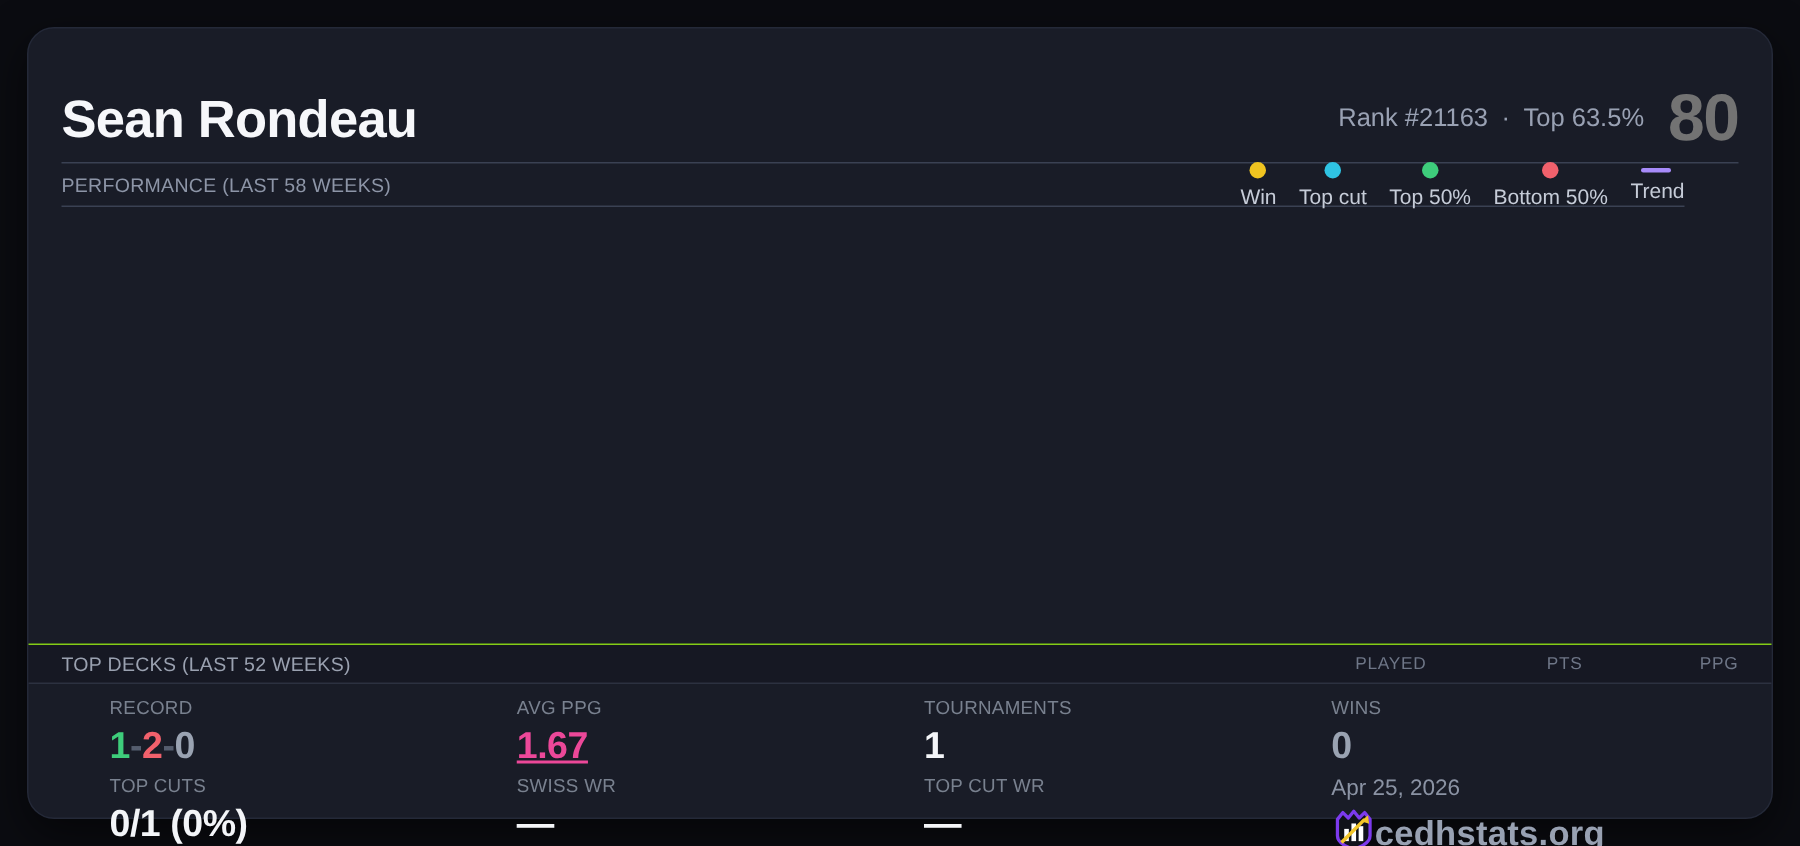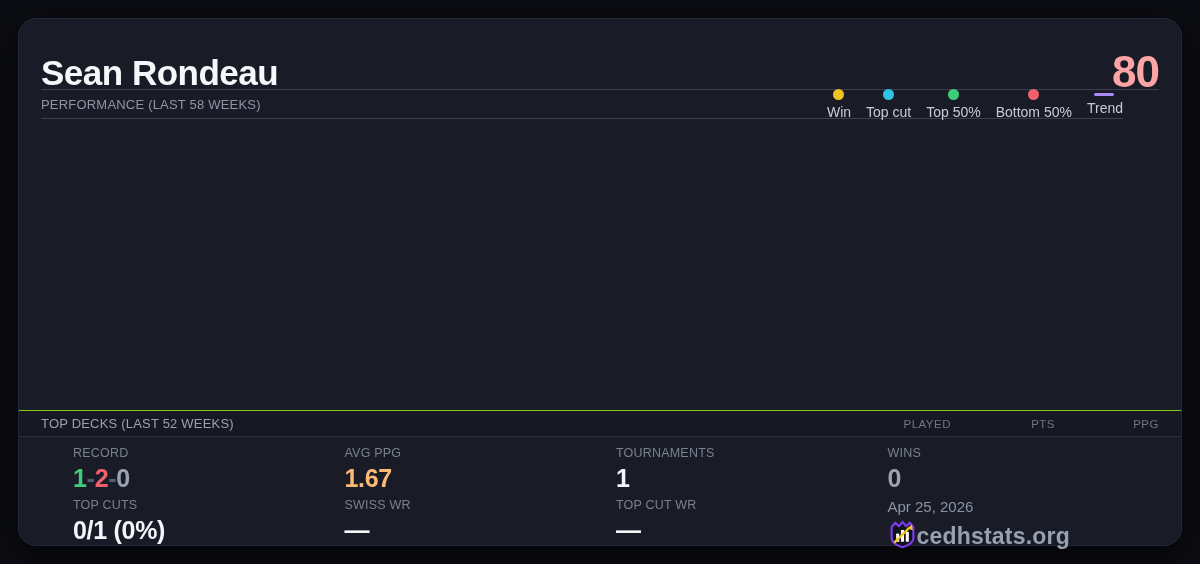--- a/index.html
+++ b/index.html
@@ -13,22 +13,23 @@
     position:absolute; left:18px; top:18px;
     width:1164px; height:528px;
     background:#191c27;
     border:1px solid #242938;
     border-radius:18px;
     padding:0 22px;
     box-shadow:0 10px 30px rgba(0,0,0,0.55);
   }
   
   .header {
-    height:71px;
+    height:90px;
     display:flex; align-items:flex-end; justify-content:space-between;
+    padding-bottom:12px;
     border-bottom:1px solid #3a4153;
   }
   .player-name {
     font-size:35px; font-weight:700; color:#f6f7fa;
     letter-spacing:-0.5px; line-height:0.95;
   }
   .header-right { display:flex; align-items:center; gap:16px; }
   .rank-line { display:flex; align-items:center; gap:9px;
     font-size:17px; color:#99a1b3; font-weight:500; }
   .score { font-size:44px; font-weight:700; line-height:0.78; letter-spacing:-1px; }
@@ -78,21 +79,26 @@
   .brand-text { font-size:23px; font-weight:700; color:#98a1b2; letter-spacing:0.2px; }
 </style>
 </head>
 <body>
 
 <div class="card">
 
   <div class="header">
     <div class="player-name">Sean Rondeau</div>
     <div class="header-right">
-      <div class="score" style="color: #fca5a5;">80</div>
+      <div class="rank-line">
+        <span>Rank #21163</span>
+        <span>·</span>
+        <span>Top 63.5%</span>
+      </div>
+      <div class="score" style="color: #737373;">80</div>
     </div>
   </div>
 
   <div class="perf-row">
     <div class="section-label">PERFORMANCE (LAST 58 WEEKS)</div>
     <div class="legend">
       <div class="legend-item">
         <span class="dot" style="background-color: rgb(240, 196, 32);"></span>
         <span>Win</span>
       </div>
@@ -130,21 +136,21 @@
 
     <div class="stat">
       <div class="stat-label">RECORD</div>
       <div class="stat-value">
         <span style="color: rgb(62, 205, 123);">1</span><span style="color: rgb(85, 93, 110);">-</span><span style="color: rgb(241, 97, 108);">2</span><span style="color: rgb(85, 93, 110);">-</span><span style="color: rgb(154, 163, 178);">0</span>
       </div>
     </div>
 
     <div class="stat">
       <div class="stat-label">AVG PPG</div>
-      <div class="stat-value" style="color: #fdba74;">1.67</div>
+      <div class="stat-value" style="color: #ec4899; text-decoration: underline;">1.67</div>
     </div>
 
     <div class="stat">
       <div class="stat-label">TOURNAMENTS</div>
       <div class="stat-value">1</div>
     </div>
 
     <div class="stat">
       <div class="stat-label">WINS</div>
       <div class="stat-value value-dim">0</div>

